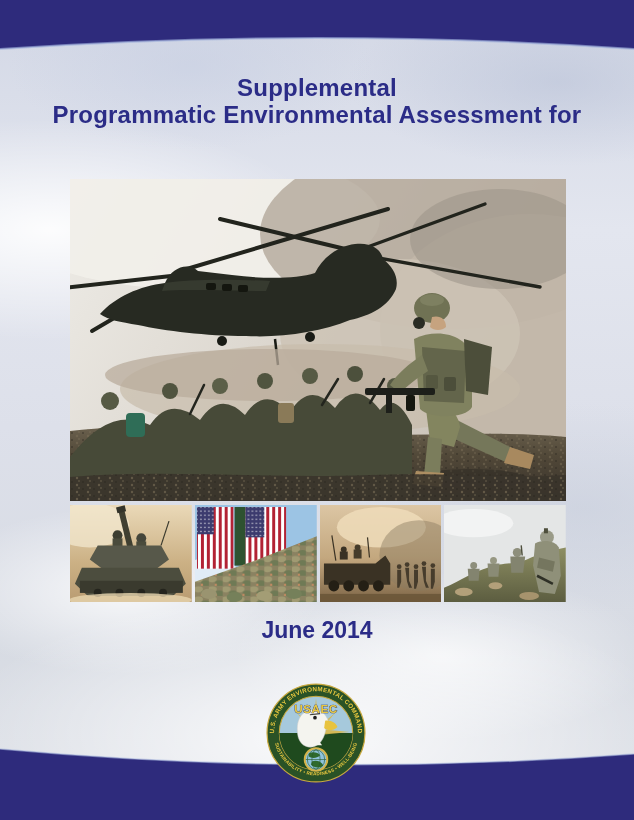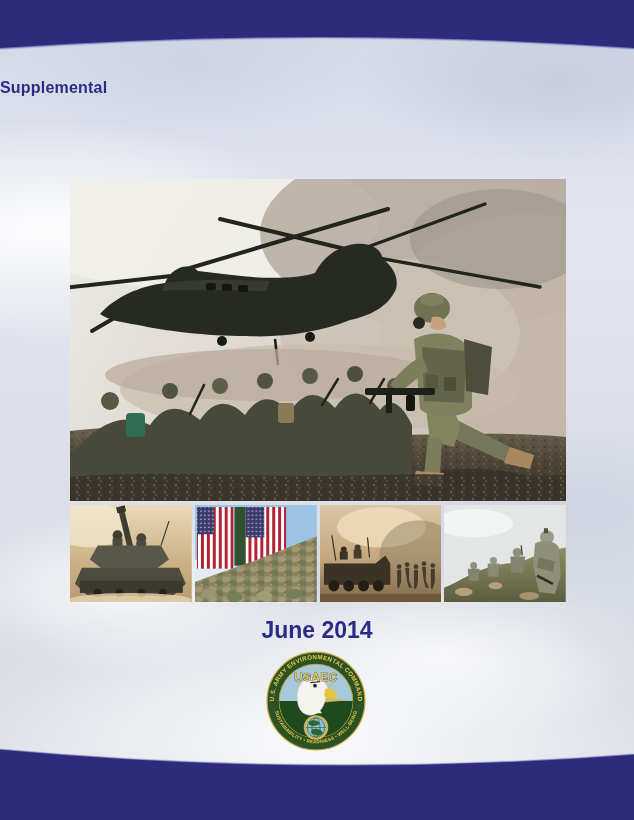--- a/index.html
+++ b/index.html
@@ -15,52 +15,53 @@
       radial-gradient(ellipse 260px 120px at 30% 8%,  rgba(198,206,226,.55), rgba(198,206,226,0) 70%),
       radial-gradient(ellipse 520px 210px at 50% 90%, rgba(255,255,255,.85), rgba(255,255,255,0) 70%),
       radial-gradient(ellipse 280px 120px at 20% 72%, rgba(255,255,255,.8), rgba(255,255,255,0) 70%),
       radial-gradient(ellipse 320px 150px at 92% 62%, rgba(196,203,218,.5), rgba(196,203,218,0) 70%),
       radial-gradient(ellipse 300px 120px at 70% 80%, rgba(255,255,255,.7), rgba(255,255,255,0) 70%),
       linear-gradient(180deg,#d2d7e5 0%,#e3e6ef 28%,#dde0ea 52%,#d7dbe3 78%,#dfe2e8 100%);
   }
   .bar-top{position:absolute;top:0;left:0;display:block;}
   .bar-bottom{position:absolute;bottom:0;left:0;display:block;}
   .title{
-    position:absolute;top:74px;left:0;right:0;text-align:left;
-    color:#2b2c87;font-weight:bold;font-size:16px;line-height:27px;letter-spacing:.2px;
+    position:absolute;top:74px;left:0;right:0;text-align:center;
+    color:#2b2c87;font-weight:bold;font-size:24px;line-height:27px;letter-spacing:.2px;
   }
   .date{
     position:absolute;top:617px;left:0;right:0;text-align:center;
     color:#2b2c87;font-weight:bold;font-size:23px;
   }
   .main-photo{position:absolute;left:70px;top:179px;width:496px;height:322px;}
   .main-photo svg,.thumb svg,.seal svg{display:block;width:100%;height:100%;}
   .thumbs{position:absolute;left:70px;top:505px;width:496px;height:97px;display:flex;gap:3px;}
   .thumb{flex:1;height:97px;overflow:hidden;}
-  .seal{position:absolute;left:265px;top:650px;width:102px;height:102px;}
+  .seal{position:absolute;left:265px;top:682px;width:102px;height:102px;}
 </style>
 </head>
 <body>
 
 <div class="page">
 
   <div class="sky"></div>
 
   <svg class="bar-top" width="634" height="52" viewBox="0 0 634 52" aria-hidden="true">
     <path d="M0,0 H634 V49 Q317,27 0,49 Z" fill="#2e2b7c"></path>
     <path d="M0,49 Q317,27 634,49" fill="none" stroke="#9fb0dc" stroke-width="2" opacity=".65"></path>
   </svg>
 
   <svg class="bar-bottom" width="634" height="75" viewBox="0 0 634 75" aria-hidden="true">
     <path d="M0,75 V4 Q317,33 634,9 V75 Z" fill="#2e2b7c"></path>
     <path d="M0,4 Q317,33 634,9" fill="none" stroke="#aab8de" stroke-width="1.5" opacity=".55"></path>
   </svg>
 
   <div class="title">
     <div>Supplemental</div>
+    <div>Programmatic Environmental Assessment for</div>
   </div>
 
   <div class="main-photo" role="img" aria-label="Soldiers kneeling in dust as a CH-47 Chinook helicopter hovers low over a field">
     <svg viewBox="0 0 496 322" preserveAspectRatio="none">
       <defs>
         <linearGradient id="mSky" x1="0" y1="0" x2="1" y2=".4">
           <stop offset="0" stop-color="#eeece7"></stop>
             <stop offset=".5" stop-color="#ddd8d0"></stop>
             <stop offset="1" stop-color="#c9c1b6"></stop>
         </linearGradient>

